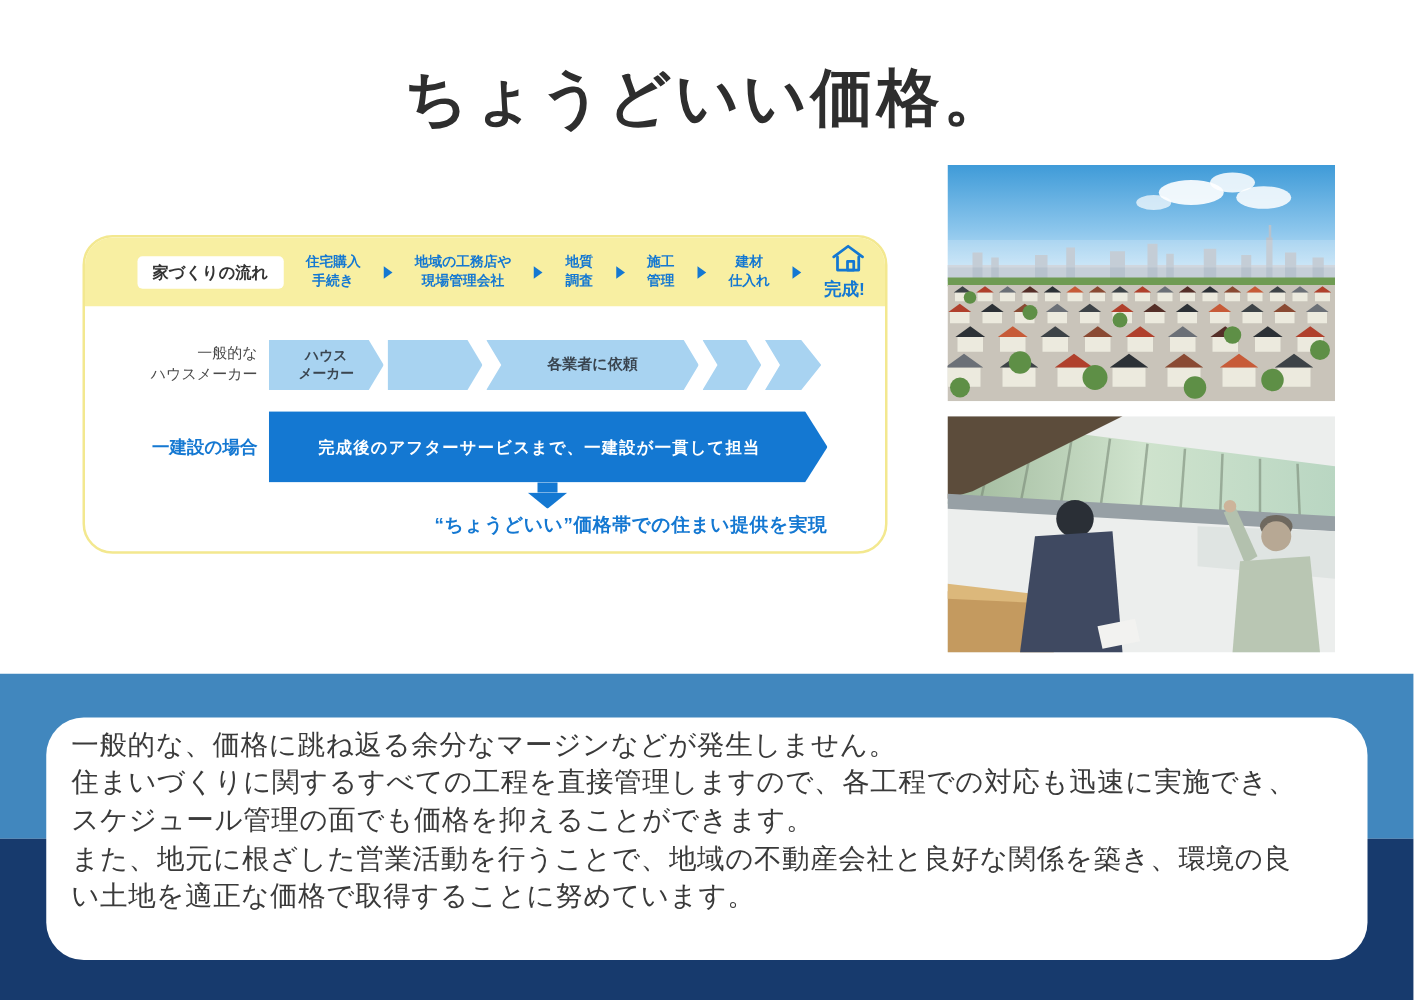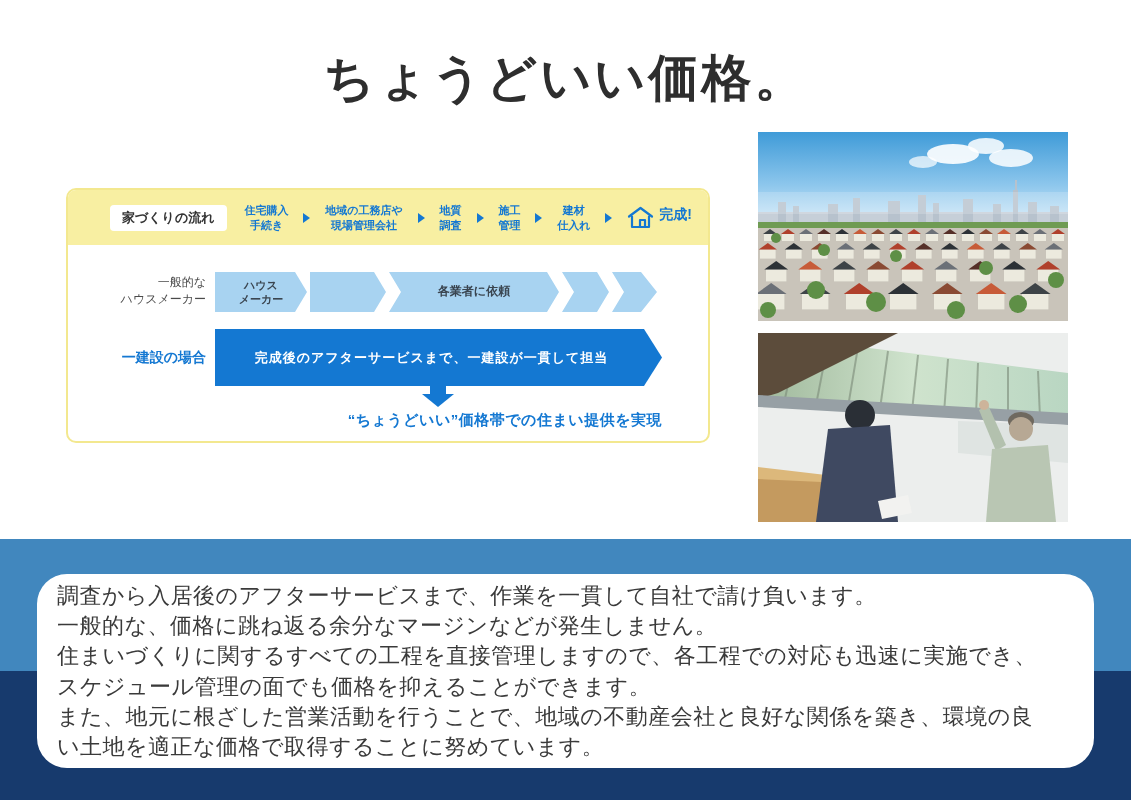--- a/index.html
+++ b/index.html
@@ -6,32 +6,32 @@
   html,body { background:#fff; }
   body { font-family:"Liberation Sans","DejaVu Sans",sans-serif; }
   .page { position:relative; width:1131px; height:800px; margin:11px auto; background:#fff; overflow:hidden; }
 
   
   .title { position:absolute; top:34px; left:0; width:100%; text-align:center;
            font-size:50px; font-weight:bold; letter-spacing:3px; color:#2e2e2e; }
 
   
   .diag { position:absolute; left:66px; top:177px; width:644px; height:255px;
-          background:#fff; border:2px solid var(--border-yellow,#f3e88f); border-radius:10px; overflow:hidden; }
+          background:#fff; border:2px solid var(--border-yellow,#f3e88f); border-radius:24px; overflow:hidden; }
   .diag-header { height:55px; background:var(--pale-yellow,#f8efa2);
                  display:flex; align-items:center; padding:0 16px 0 42px; }
   .flow-chip { background:#fff; border-radius:4px; padding:4px 12px;
                font-size:13px; font-weight:bold; color:#333; white-space:nowrap; }
   .steps { flex:1; display:flex; align-items:center; justify-content:space-between;
            margin-left:18px; }
   .step { font-size:11px; font-weight:bold; color:var(--accent-blue,#1478d2);
           text-align:center; line-height:1.32; white-space:pre-line; }
   .tri { width:0; height:0; border-left:7px solid var(--accent-blue,#1478d2);
          border-top:5px solid transparent; border-bottom:5px solid transparent; margin:0 1px; }
-  .finish { display:flex; align-items:flex-start; gap:5px; }
+  .finish { display:flex; align-items:flex-end; gap:5px;flex-direction:column; }
   .finish-label { font-size:14px; font-weight:bold; color:var(--accent-blue,#1478d2); }
 
   .diag-body { position:relative; height:194px;padding-left:11px; }
   .ml { white-space:pre-line; }
   .lbl-generic { position:absolute; left:26px; top:29px; width:112px; text-align:right;
                  font-size:12px; color:#4a4a4a; line-height:1.45; }
   .chevrow { position:absolute; left:147px; top:27px; height:40px; display:flex; gap:3px; }
   .chev { height:40px; background:var(--light-blue,#a8d3f1);
           display:flex; align-items:center; justify-content:center;
           font-size:11px; font-weight:bold; color:#3a4550; text-align:center; line-height:1.3; }
@@ -262,21 +262,20 @@
       <polygon points="234,116 290,112 298,189 228,189" fill="#b9c6b3"></polygon>
       <circle cx="102" cy="82" r="15" fill="#2a2f36"></circle>
       <polygon points="70,96 132,92 140,189 58,189" fill="#3f4961"></polygon>
       <polygon points="120,168 150,162 154,180 124,186" fill="#f2f2f0"></polygon>
     </svg>
   </div>
 
   <div class="band-light"></div>
   <div class="band-dark"></div>
   <div class="panel">
-    <div class="line">調査から入居後のアフターサービスまで、作業を一貫して自社で請け負います。</div>
     <div class="line">一般的な、価格に跳ね返る余分なマージンなどが発生しません。</div>
     <div class="line">住まいづくりに関するすべての工程を直接管理しますので、各工程での対応も迅速に実施でき、</div>
     <div class="line">スケジュール管理の面でも価格を抑えることができます。</div>
     <div class="line">また、地元に根ざした営業活動を行うことで、地域の不動産会社と良好な関係を築き、環境の良</div>
     <div class="line">い土地を適正な価格で取得することに努めています。</div>
   </div>
 
 </div>
 
 </body></html>

